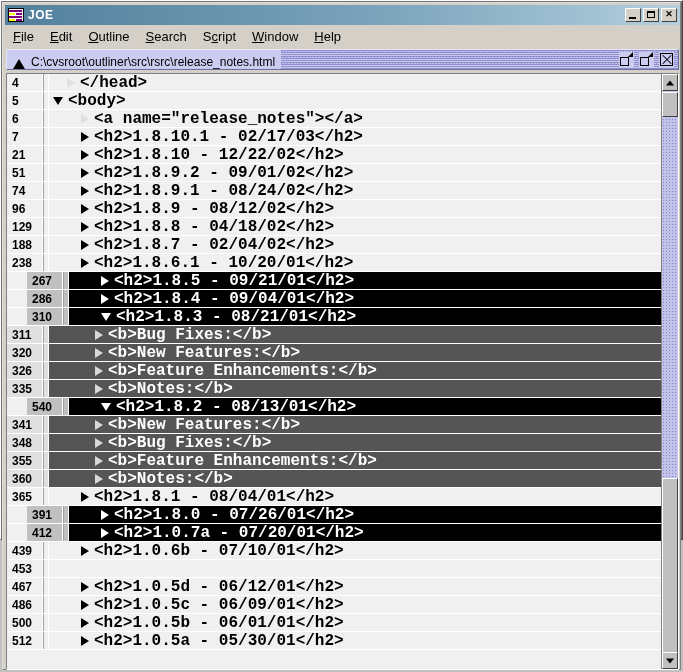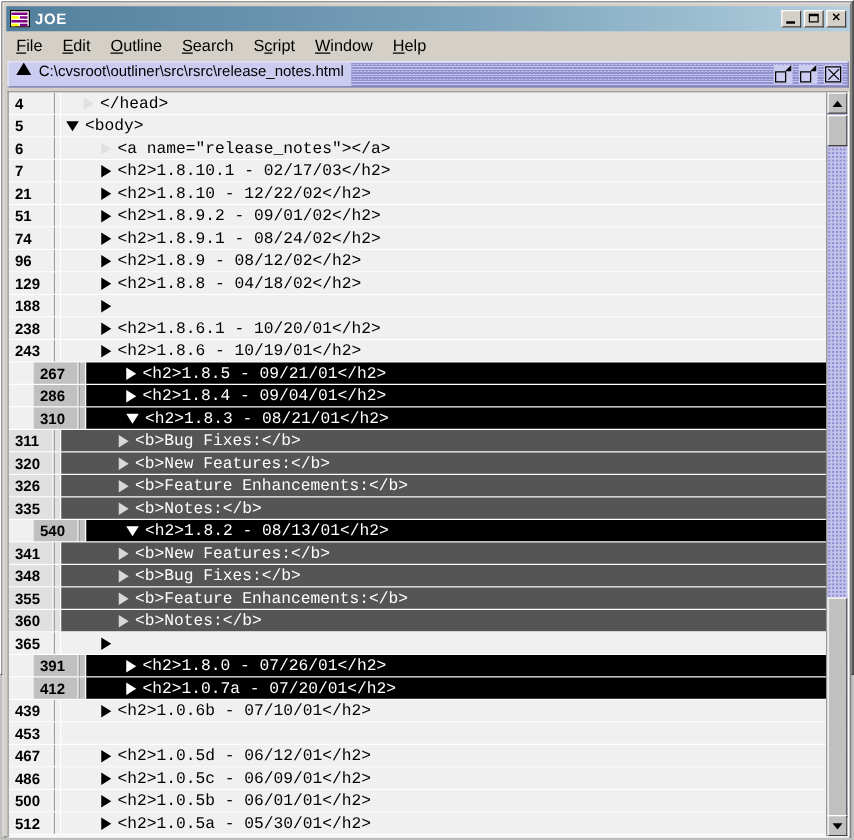--- a/index.html
+++ b/index.html
@@ -164,21 +164,21 @@
     left: 0; top: 0; right: 0; bottom: 0;
     background-image:
       radial-gradient(#9a9ad8 0.6px, transparent 0.7px);
     background-size: 3px 3px;
     opacity: 1;
     pointer-events: none;
   }
   #path-label {
     position: relative;
     display: flex;
-    align-items: flex-start;
+    align-items: flex-end;
     background: #ccccf0;
     height: 19px;
     padding-right: 6px;
     z-index: 2;
   }
   #path-tri {
     width: 0; height: 0;
     border-left: 6px solid transparent;
     border-right: 6px solid transparent;
     border-bottom: 10px solid #000000;
@@ -289,23 +289,24 @@
     border-left: 1px solid #a0a0a0;
     border-right: 1px solid #ffffff;
   }
   .content {
     flex: 1 1 auto;
     display: flex;
     align-items: center;
     background: #f0f0f0;
     color: #000000;
     font-family: "Liberation Mono", "DejaVu Sans Mono", monospace;
-    font-size: 13px;
+    font-size: 16px;
     white-space: pre;
     overflow: hidden;
+    font-weight: bold;
   }
   .tri {
     flex: 0 0 auto;
     width: 0; height: 0;
     margin-right: 5px;
   }
   .tri.right {
     border-top: 5px solid transparent;
     border-bottom: 5px solid transparent;
     border-left: 8px solid #000000;
@@ -501,31 +502,26 @@
             <div class="content"><span style="flex: 0 0 auto; width: 32px;"></span><span class="tri right"></span><span class="txt">&lt;h2&gt;1.8.9 - 08/12/02&lt;/h2&gt;</span></div>
           </div>
           <div class="row">
             <div class="gutter">129</div>
             <div class="gutter-sep"></div>
             <div class="content"><span style="flex: 0 0 auto; width: 32px;"></span><span class="tri right"></span><span class="txt">&lt;h2&gt;1.8.8 - 04/18/02&lt;/h2&gt;</span></div>
           </div>
           <div class="row">
             <div class="gutter">188</div>
             <div class="gutter-sep"></div>
-            <div class="content"><span style="flex: 0 0 auto; width: 32px;"></span><span class="tri right"></span></div>
+            <div class="content"><span style="flex: 0 0 auto; width: 32px;"></span><span class="tri right"></span><span class="txt">&lt;h2&gt;1.8.7 - 02/04/02&lt;/h2&gt;</span></div>
           </div>
           <div class="row">
             <div class="gutter">238</div>
             <div class="gutter-sep"></div>
             <div class="content"><span style="flex: 0 0 auto; width: 32px;"></span><span class="tri right"></span><span class="txt">&lt;h2&gt;1.8.6.1 - 10/20/01&lt;/h2&gt;</span></div>
-          </div>
-          <div class="row">
-            <div class="gutter">243</div>
-            <div class="gutter-sep"></div>
-            <div class="content"><span style="flex: 0 0 auto; width: 32px;"></span><span class="tri right"></span><span class="txt">&lt;h2&gt;1.8.6 - 10/19/01&lt;/h2&gt;</span></div>
           </div>
           <div class="row sel">
             <div class="gutter">267</div>
             <div class="gutter-sep"></div>
             <div class="content"><span style="flex: 0 0 auto; width: 32px;"></span><span class="tri right"></span><span class="txt">&lt;h2&gt;1.8.5 - 09/21/01&lt;/h2&gt;</span></div>
           </div>
           <div class="row sel">
             <div class="gutter">286</div>
             <div class="gutter-sep"></div>
             <div class="content"><span style="flex: 0 0 auto; width: 32px;"></span><span class="tri right"></span><span class="txt">&lt;h2&gt;1.8.4 - 09/04/01&lt;/h2&gt;</span></div>
@@ -576,21 +572,21 @@
             <div class="content"><span style="flex: 0 0 auto; width: 46px;"></span><span class="tri right"></span><span class="txt">&lt;b&gt;Feature Enhancements:&lt;/b&gt;</span></div>
           </div>
           <div class="row child">
             <div class="gutter">360</div>
             <div class="gutter-sep"></div>
             <div class="content"><span style="flex: 0 0 auto; width: 46px;"></span><span class="tri right"></span><span class="txt">&lt;b&gt;Notes:&lt;/b&gt;</span></div>
           </div>
           <div class="row">
             <div class="gutter">365</div>
             <div class="gutter-sep"></div>
-            <div class="content"><span style="flex: 0 0 auto; width: 32px;"></span><span class="tri right"></span></div>
+            <div class="content"><span style="flex: 0 0 auto; width: 32px;"></span><span class="tri right"></span><span class="txt">&lt;h2&gt;1.8.1 - 08/04/01&lt;/h2&gt;</span></div>
           </div>
           <div class="row sel">
             <div class="gutter">391</div>
             <div class="gutter-sep"></div>
             <div class="content"><span style="flex: 0 0 auto; width: 32px;"></span><span class="tri right"></span><span class="txt">&lt;h2&gt;1.8.0 - 07/26/01&lt;/h2&gt;</span></div>
           </div>
           <div class="row sel">
             <div class="gutter">412</div>
             <div class="gutter-sep"></div>
             <div class="content"><span style="flex: 0 0 auto; width: 32px;"></span><span class="tri right"></span><span class="txt">&lt;h2&gt;1.0.7a - 07/20/01&lt;/h2&gt;</span></div>

